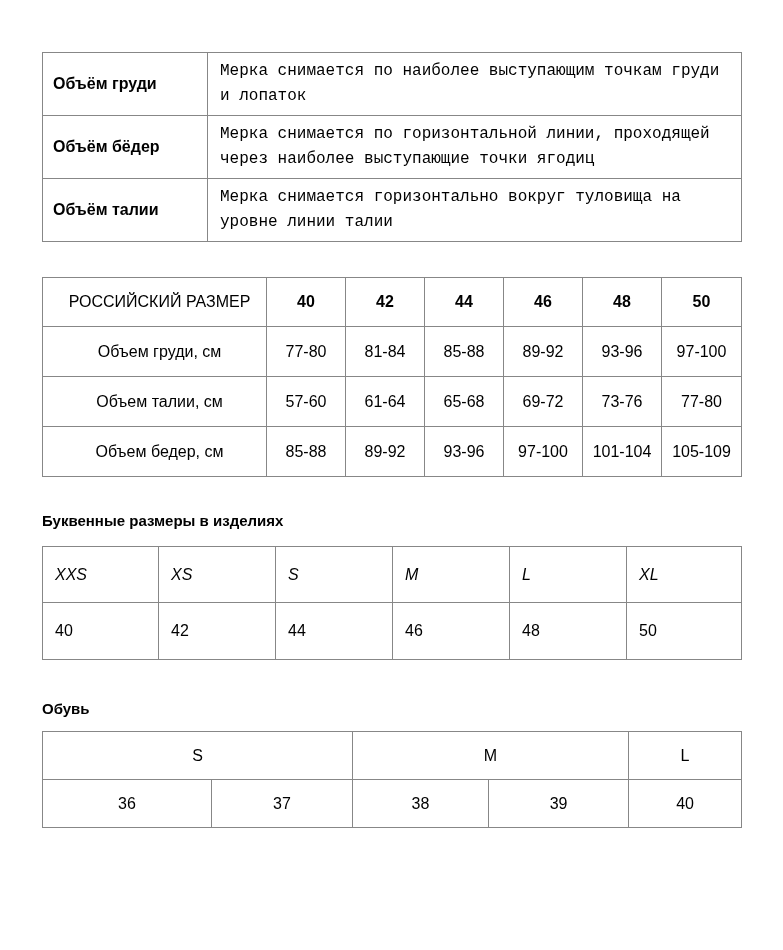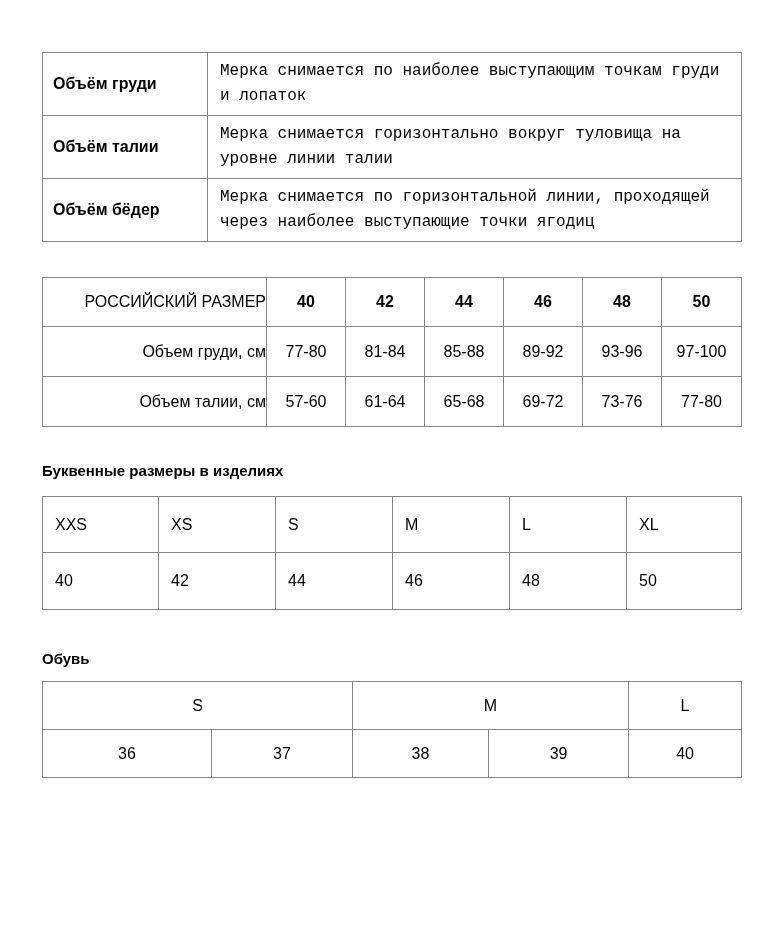--- a/index.html
+++ b/index.html
@@ -23,30 +23,30 @@
   
   .t1 tr { height: 61px; }
   .t1 .term-cell { font-weight: bold; padding-left: 10px; }
   .t1 .def-cell { padding: 6px 4px 6px 12px; line-height: 25px; font-family: Liberation Mono, monospace; }
 
   
   .t2 { margin-top: 35px; }
   .t2 tr.head-row { height: 49px; }
   .t2 tr.data-row { height: 50px; }
   .t2 td { text-align: center; }
-  .t2 .row-label-cell { text-align: right; padding-left: 10px; }
+  .t2 .row-label-cell { text-align: center; padding-left: 10px; }
   .t2 .size-head-cell { font-weight: bold; }
 
   
   .section-heading { font-size: 15px; font-weight: bold; color: var(--text); }
   .h-letters { margin: 35px 0 17px 0; }
   .h-shoes { margin: 40px 0 14px 0; }
 
   
-  .t3 tr.head-row { height: 56px; }
+  .t3 tr.head-row { height: 56px; font-style: italic; }
   .t3 tr.data-row { height: 57px; }
   .t3 td { text-align: left; padding-left: 12px; }
 
   
   .t4 tr { height: 48px; }
   .t4 td { text-align: center; }
 </style>
 </head>
 <body>
 
@@ -56,26 +56,26 @@
     <colgroup>
         <col style="width:165px">
         <col style="width:534px">
       </colgroup>
     <tbody>
       <tr>
         <td class="term-cell">Объём груди</td>
         <td class="def-cell">Мерка снимается по наиболее выступающим точкам груди и лопаток</td>
       </tr>
       <tr>
+        <td class="term-cell">Объём бёдер</td>
+        <td class="def-cell">Мерка снимается по горизонтальной линии, проходящей через наиболее выступающие точки ягодиц</td>
+      </tr>
+      <tr>
         <td class="term-cell">Объём талии</td>
         <td class="def-cell">Мерка снимается горизонтально вокруг туловища на уровне линии талии</td>
-      </tr>
-      <tr>
-        <td class="term-cell">Объём бёдер</td>
-        <td class="def-cell">Мерка снимается по горизонтальной линии, проходящей через наиболее выступающие точки ягодиц</td>
       </tr>
     </tbody>
   </table>
 
   <table class="t2">
     <colgroup>
       <col style="width:224px">
         <col style="width:79px">
         <col style="width:79px">
       <col style="width:79px">
@@ -103,20 +103,29 @@
         <td>97-100</td>
       </tr>
       <tr class="data-row">
         <td class="row-label-cell">Объем талии, см</td>
         <td>57-60</td>
         <td>61-64</td>
         <td>65-68</td>
         <td>69-72</td>
         <td>73-76</td>
         <td>77-80</td>
+      </tr>
+      <tr class="data-row">
+        <td class="row-label-cell">Объем бедер, см</td>
+        <td>85-88</td>
+        <td>89-92</td>
+        <td>93-96</td>
+        <td>97-100</td>
+        <td>101-104</td>
+        <td>105-109</td>
       </tr>
     </tbody>
   </table>
 
   <h2 class="section-heading h-letters">Буквенные размеры в изделиях</h2>
 
   <table class="t3">
     <colgroup>
       <col style="width:116px">
         <col style="width:117px">

